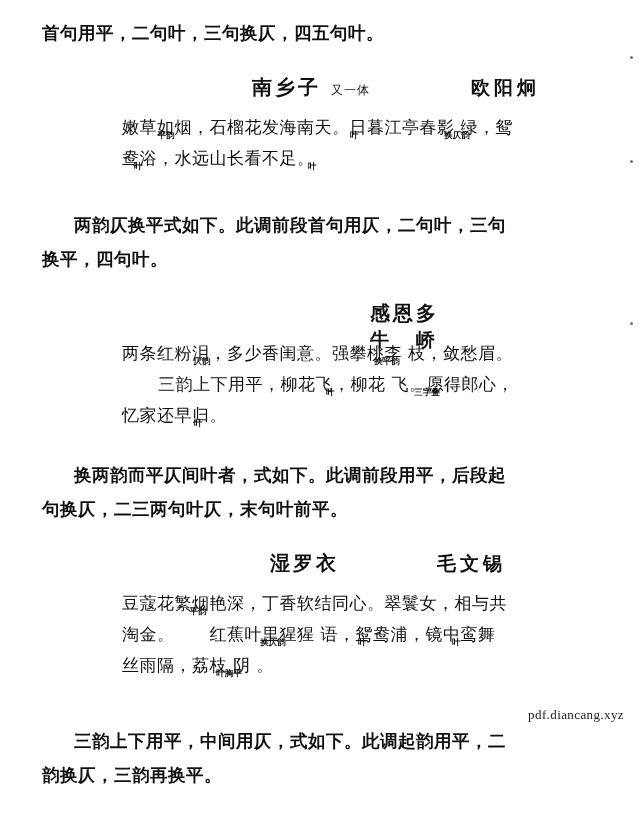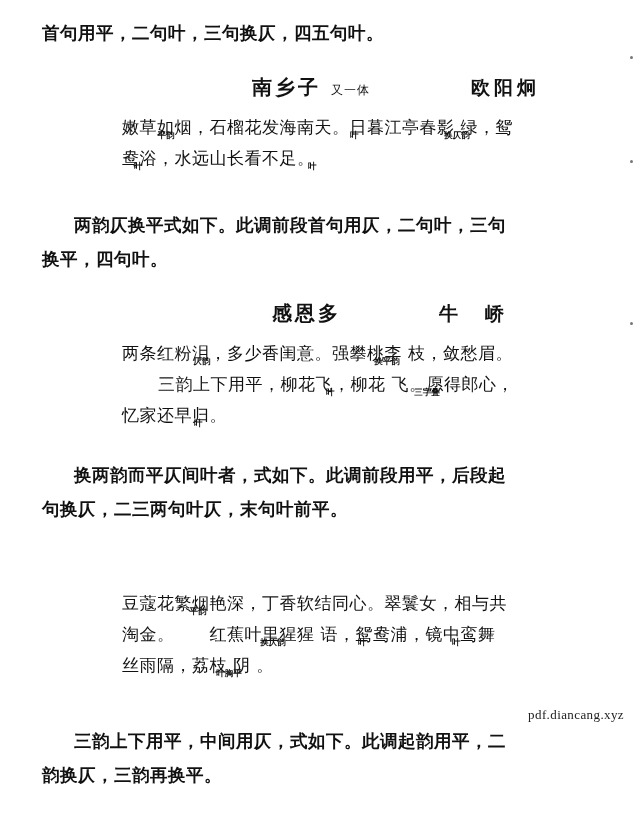--- a/index.html
+++ b/index.html
@@ -129,21 +129,21 @@
     <span class="ln">
       <span>鸯浴，水远山长看不足。</span>
       <span class="mk" style="left:12px; top:19px;">叶</span>
       <span class="mk" style="left:186px; top:19px;">叶</span>
     </span>
   </div>
 
   <div class="para" style="left:74px; top:210px;">两韵仄换平式如下。此调前段首句用仄，二句叶，三句</div>
   <div class="para" style="left:42px; top:244px;">换平，四句叶。</div>
 
-  <div class="poem-head" style="left:272px; top:300px; width:330px;">
+  <div class="poem-head" style="left:272px; top:300px; width:330px;flex-direction:column;">
     <span class="poem-title">感恩多</span>
     <span class="poem-author" style="margin-left:98px;">牛　峤</span>
   </div>
 
   <div class="verse" style="left:122px; top:338px;">
     <span class="ln">
       <span>两条红粉泪，多少香闺意。强攀桃李 枝，敛愁眉。</span>
       <span class="mk two" style="left:70px; top:19px;">仄韵</span>
       <span class="mk three" style="left:250px; top:19px;">换平韵</span>
     </span>
@@ -154,20 +154,24 @@
     </span>
     <span class="ln">
       <span>忆家还早归。</span>
       <span class="mk" style="left:72px; top:19px;">叶</span>
     </span>
   </div>
 
   <div class="para" style="left:74px; top:460px;">换两韵而平仄间叶者，式如下。此调前段用平，后段起</div>
   <div class="para" style="left:42px; top:494px;">句换仄，二三两句叶仄，末句叶前平。</div>
 
+  <div class="poem-head" style="left:270px; top:550px; width:330px;">
+    <span class="poem-title">湿罗衣</span>
+    <span class="poem-author" style="margin-left:98px;">毛文锡</span>
+  </div>
 
   <div class="verse" style="left:122px; top:588px;">
     <span class="ln">
       <span>豆蔻花繁烟艳深，丁香软结同心。翠鬟女，相与共</span>
       <span class="mk two" style="left:66px; top:19px;">平韵</span>
     </span>
     <span class="ln">
       <span>淘金。　　红蕉叶里猩猩 语，鸳鸯浦，镜中鸾舞</span>
       <span class="mk three" style="left:136px; top:19px;">换仄韵</span>
       <span class="mk" style="left:236px; top:19px;">叶</span>

